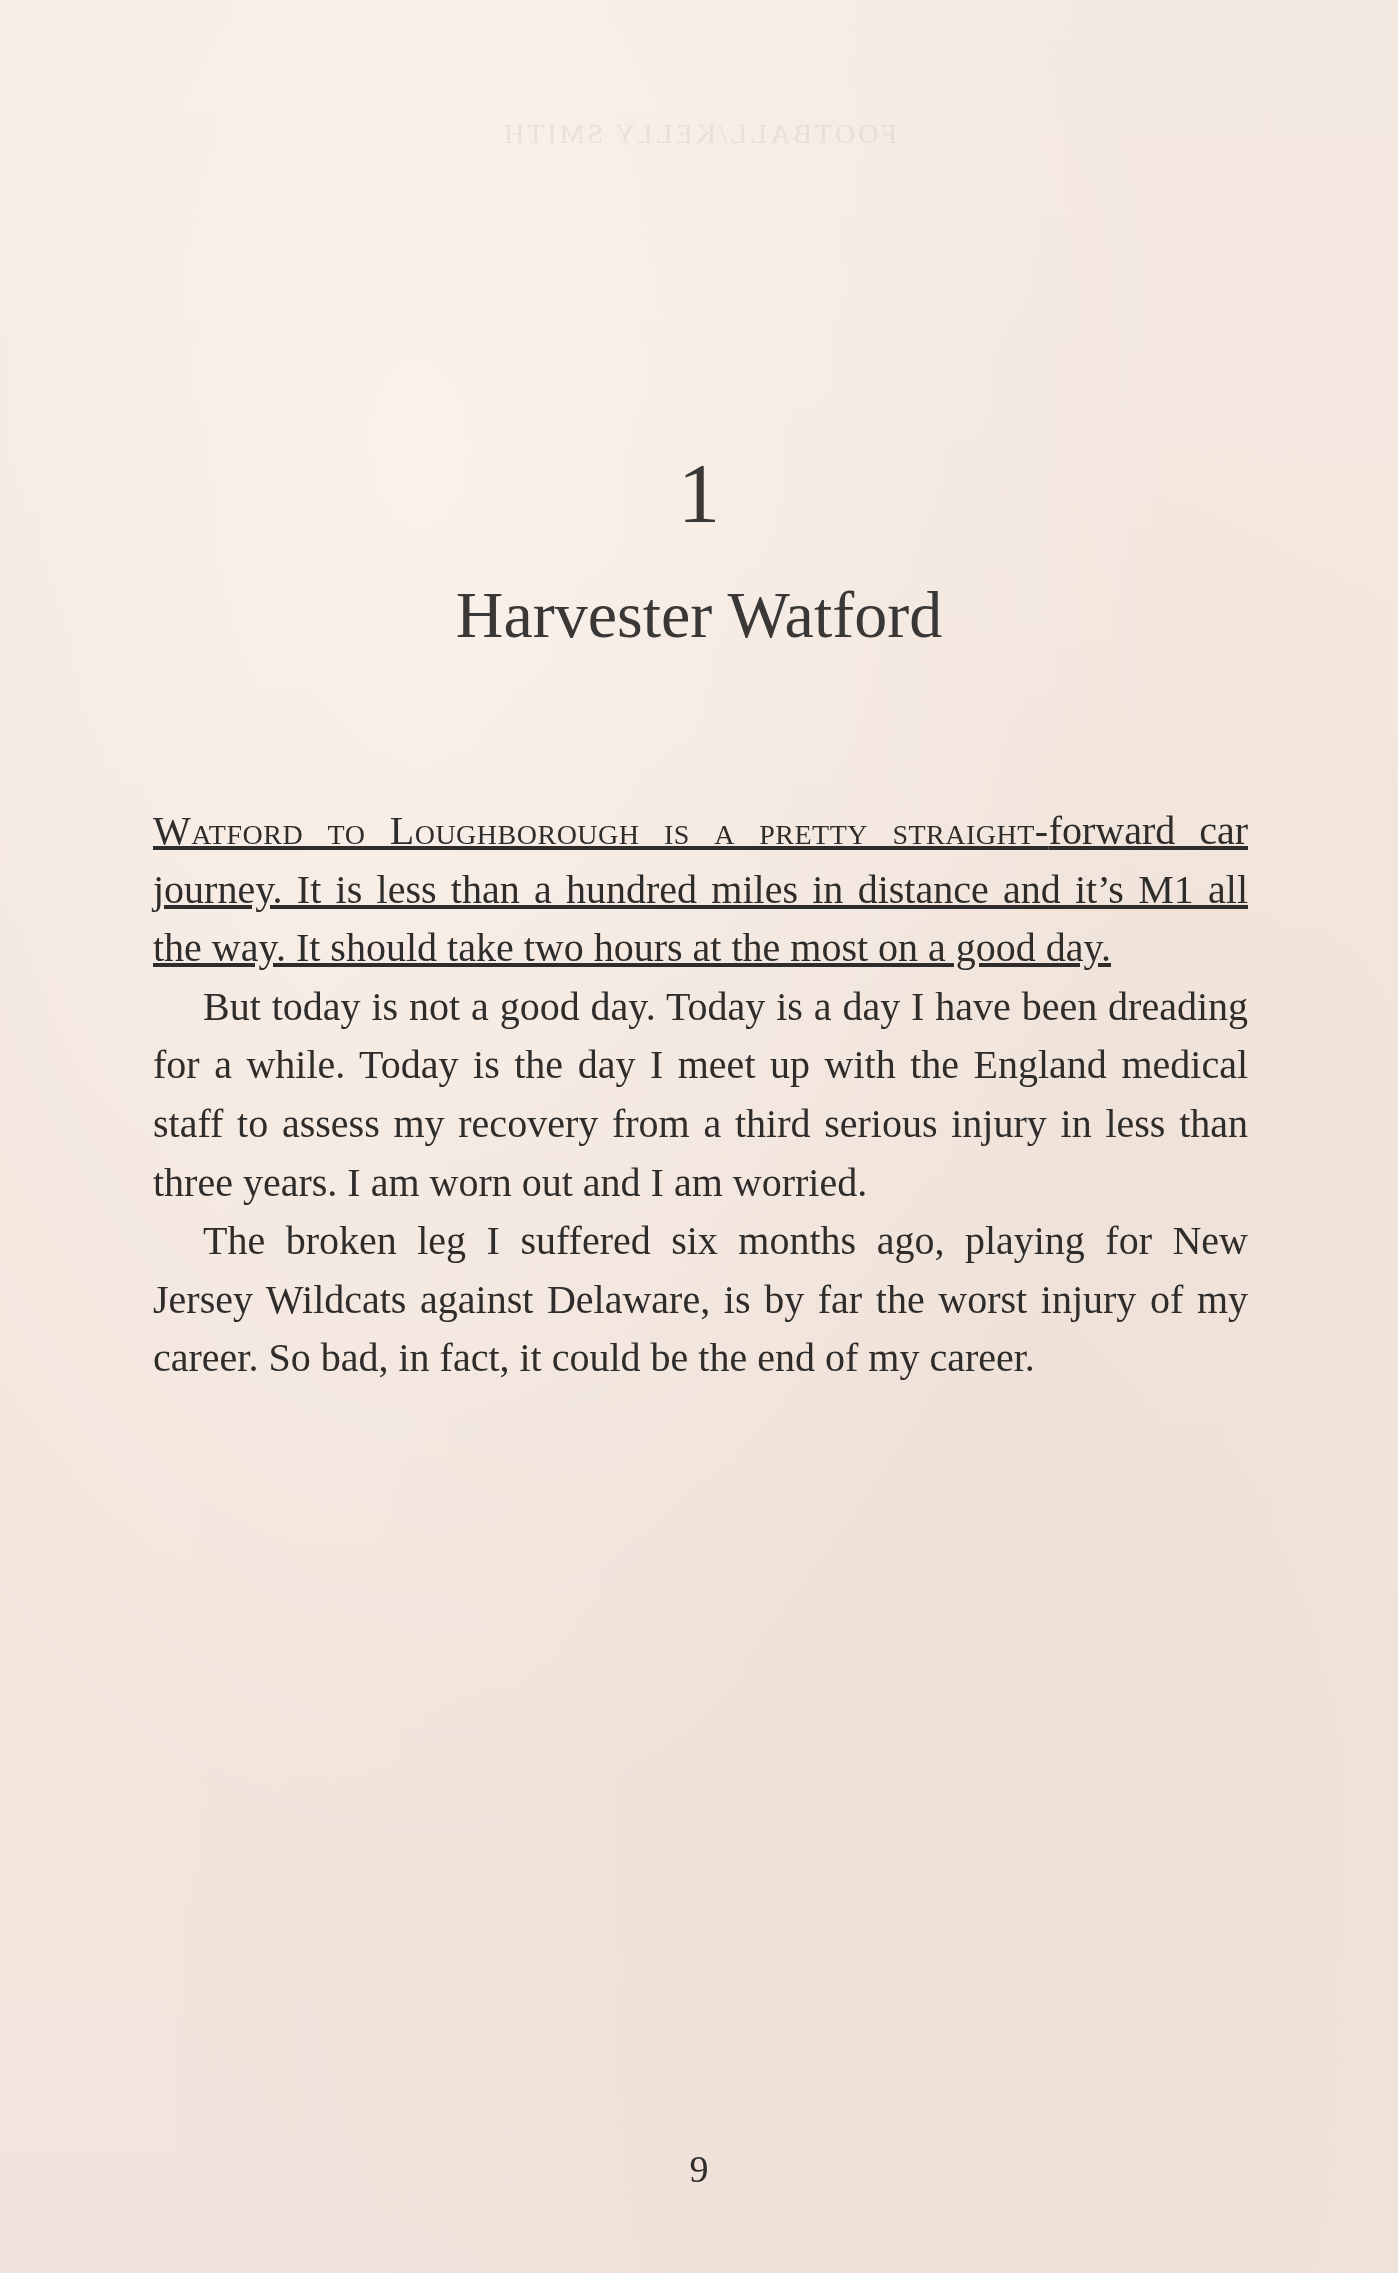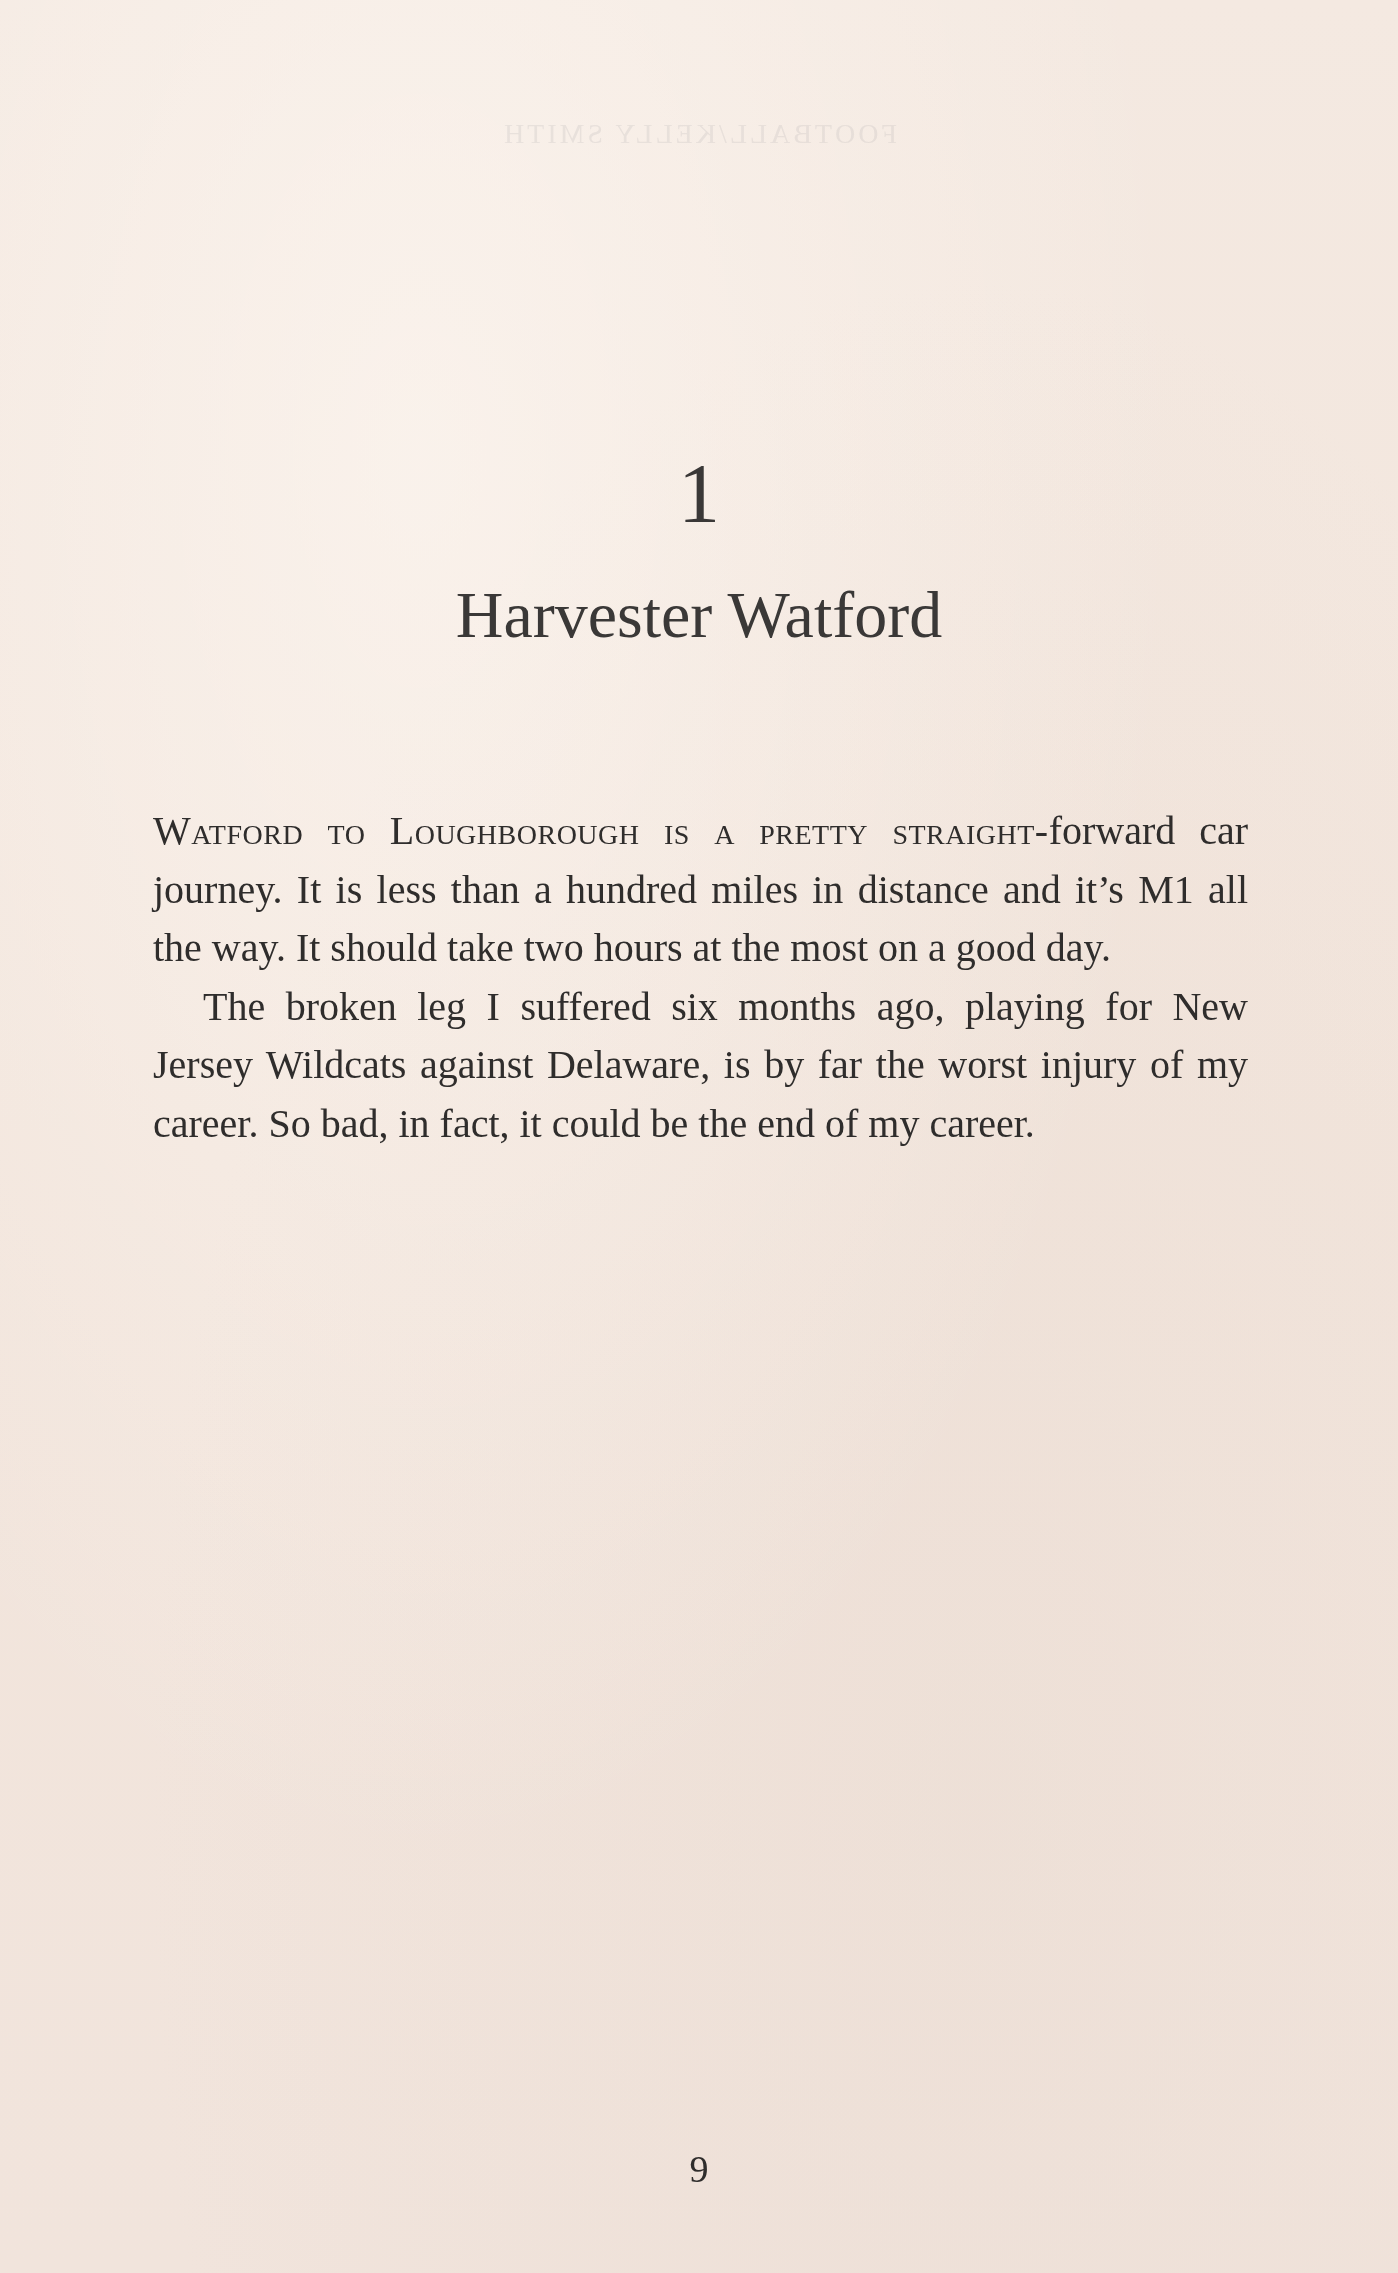--- a/index.html
+++ b/index.html
@@ -57,20 +57,21 @@
       color: #2f2d2c;
     }
     .body-text p {
       margin: 0;
       text-align: justify;
       text-indent: 50px;
       hyphens: none;
     }
     .body-text p.first {
       text-indent: 0;
+      text-decoration: underline;
     }
     .smallcaps {
       font-variant: small-caps;
       letter-spacing: 0.5px;
     }
     .page-number {
       position: absolute;
       left: 0;
       width: 1398px;
       top: 2150px;
@@ -96,18 +97,19 @@
 
 <div class="page">
 
   <div class="show-through">FOOTBALL/KELLY SMITH</div>
 
   <div class="chapter-number">1</div>
   <div class="chapter-title">Harvester Watford</div>
 
   <div class="body-text">
     <p class="first"><span class="smallcaps">Watford to Loughborough is a pretty straight-</span><span>forward car journey. It is less than a hundred miles in distance and it’s M1 all the way. It should take two hours at the most on a good day.</span></p>
+    <p>But today is not a good day. Today is a day I have been dreading for a while. Today is the day I meet up with the England medical staff to assess my recovery from a third serious injury in less than three years. I am worn out and I am worried.</p>
     <p>The broken leg I suffered six months ago, playing for New Jersey Wildcats against Delaware, is by far the worst injury of my career. So bad, in fact, it could be the end of my career.</p>
   </div>
 
   <div class="page-number">9</div>
 
 </div>
 
 </body></html>

